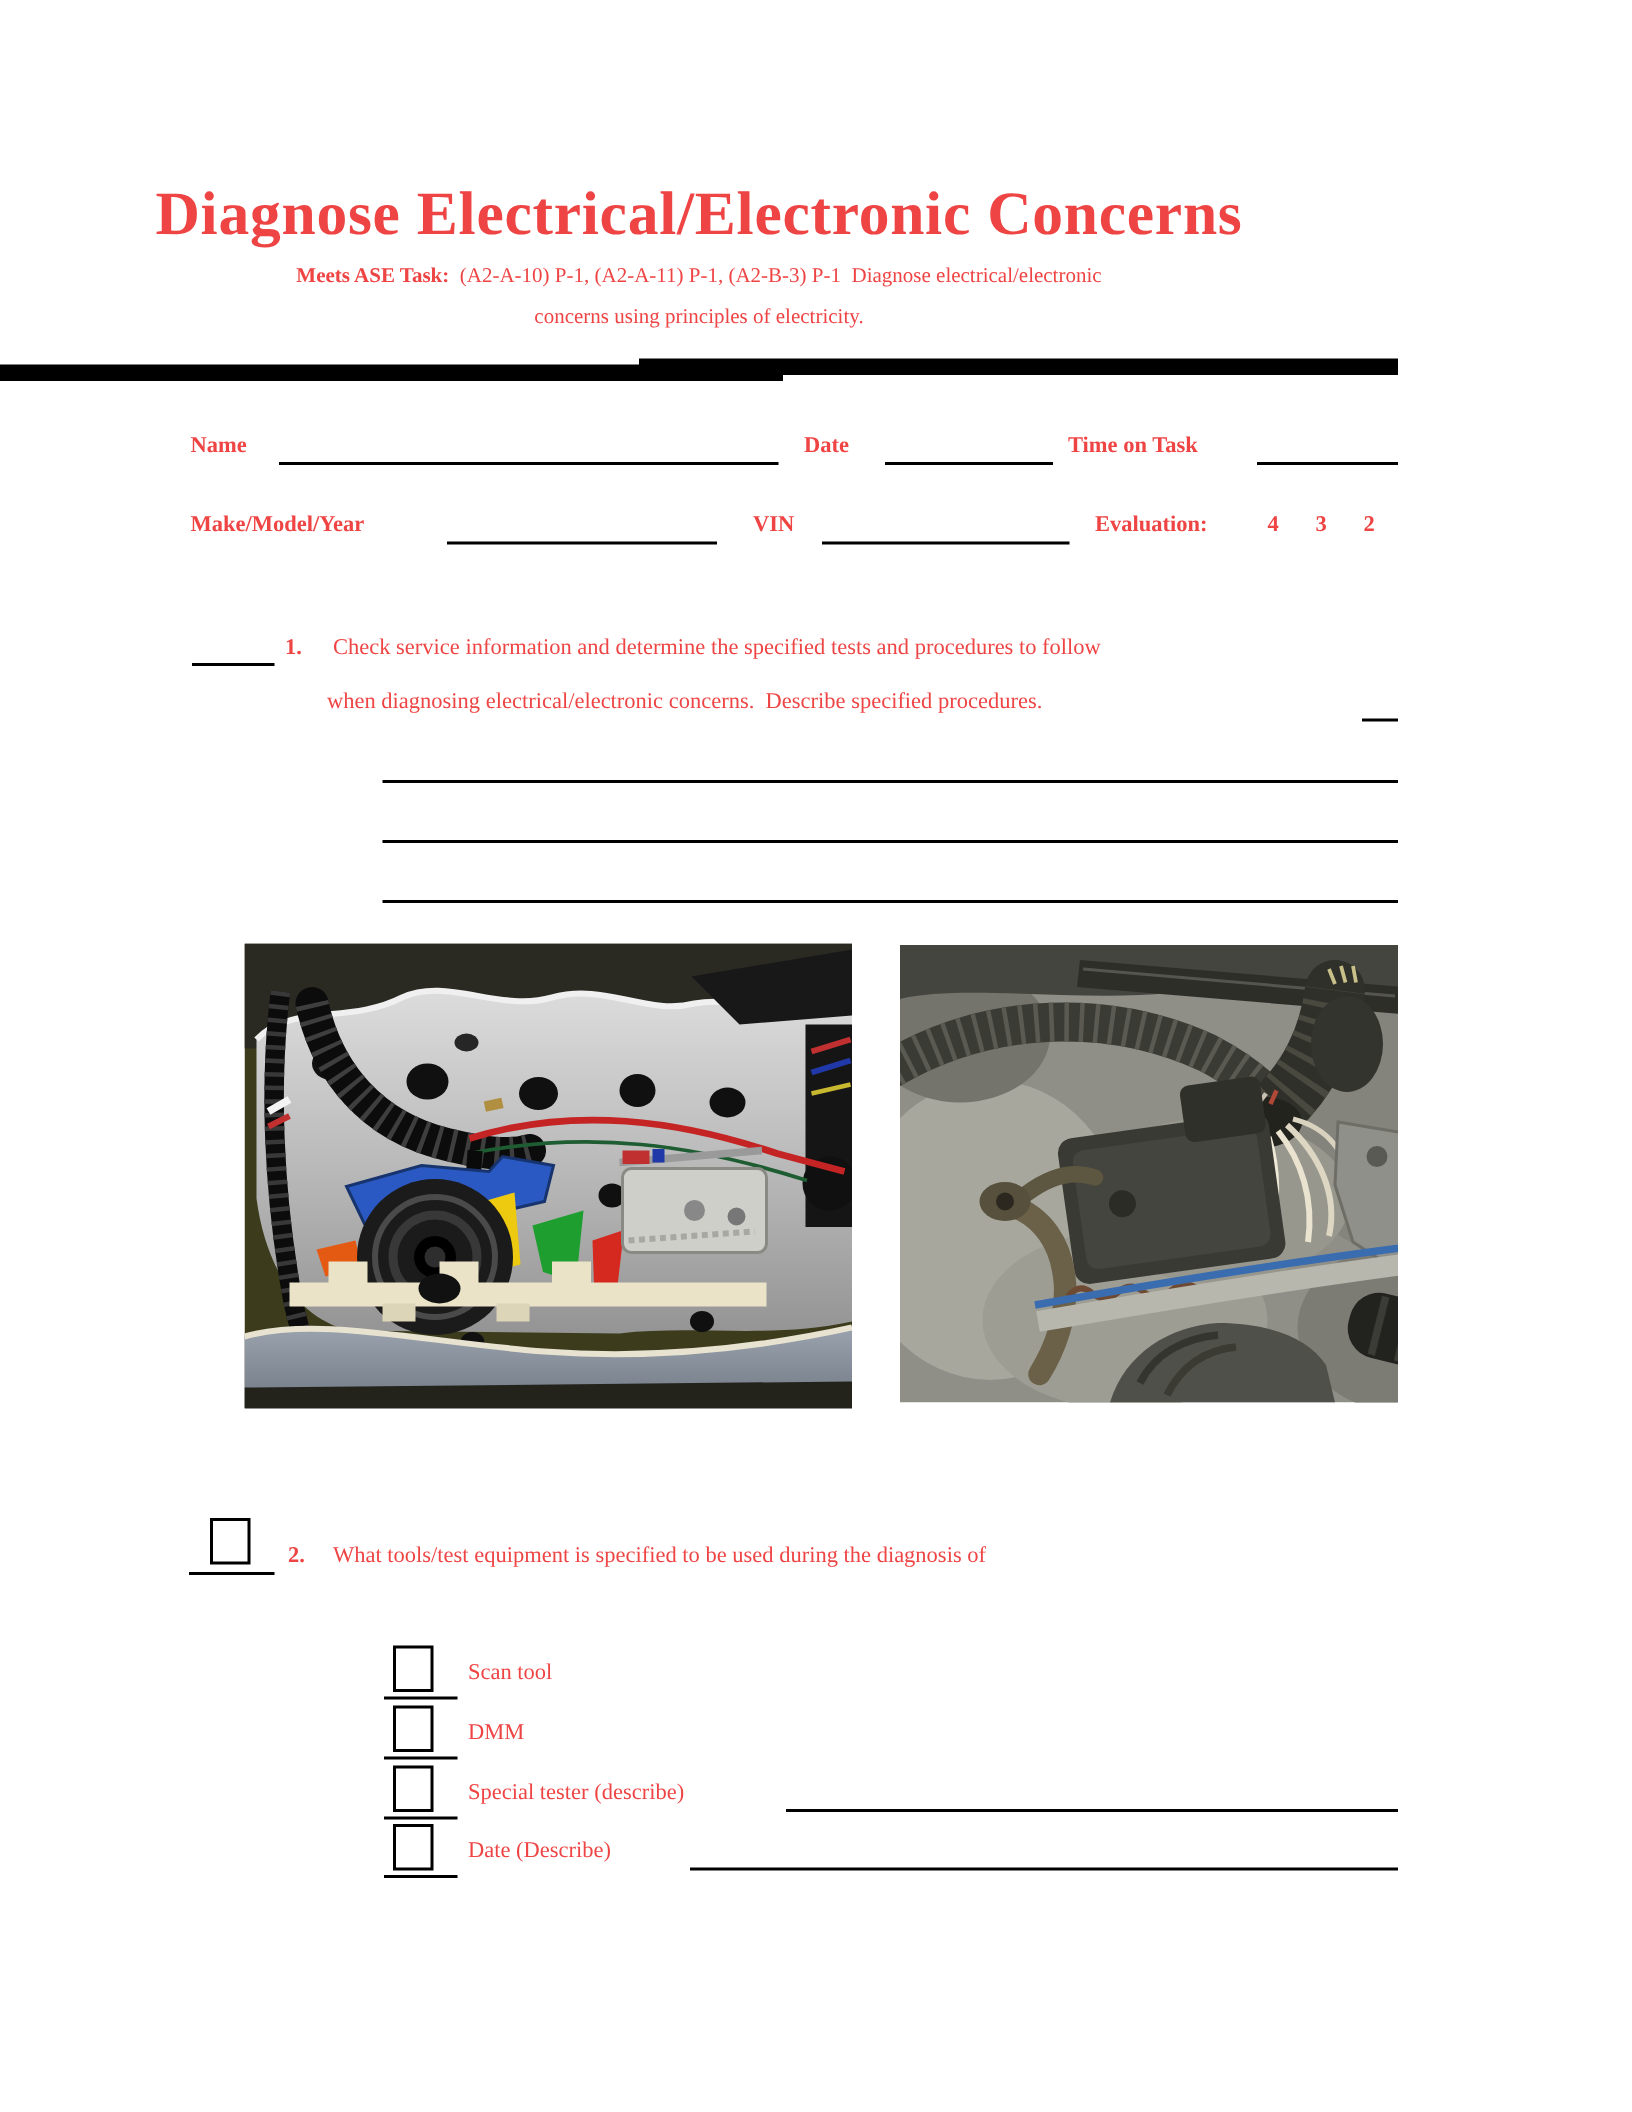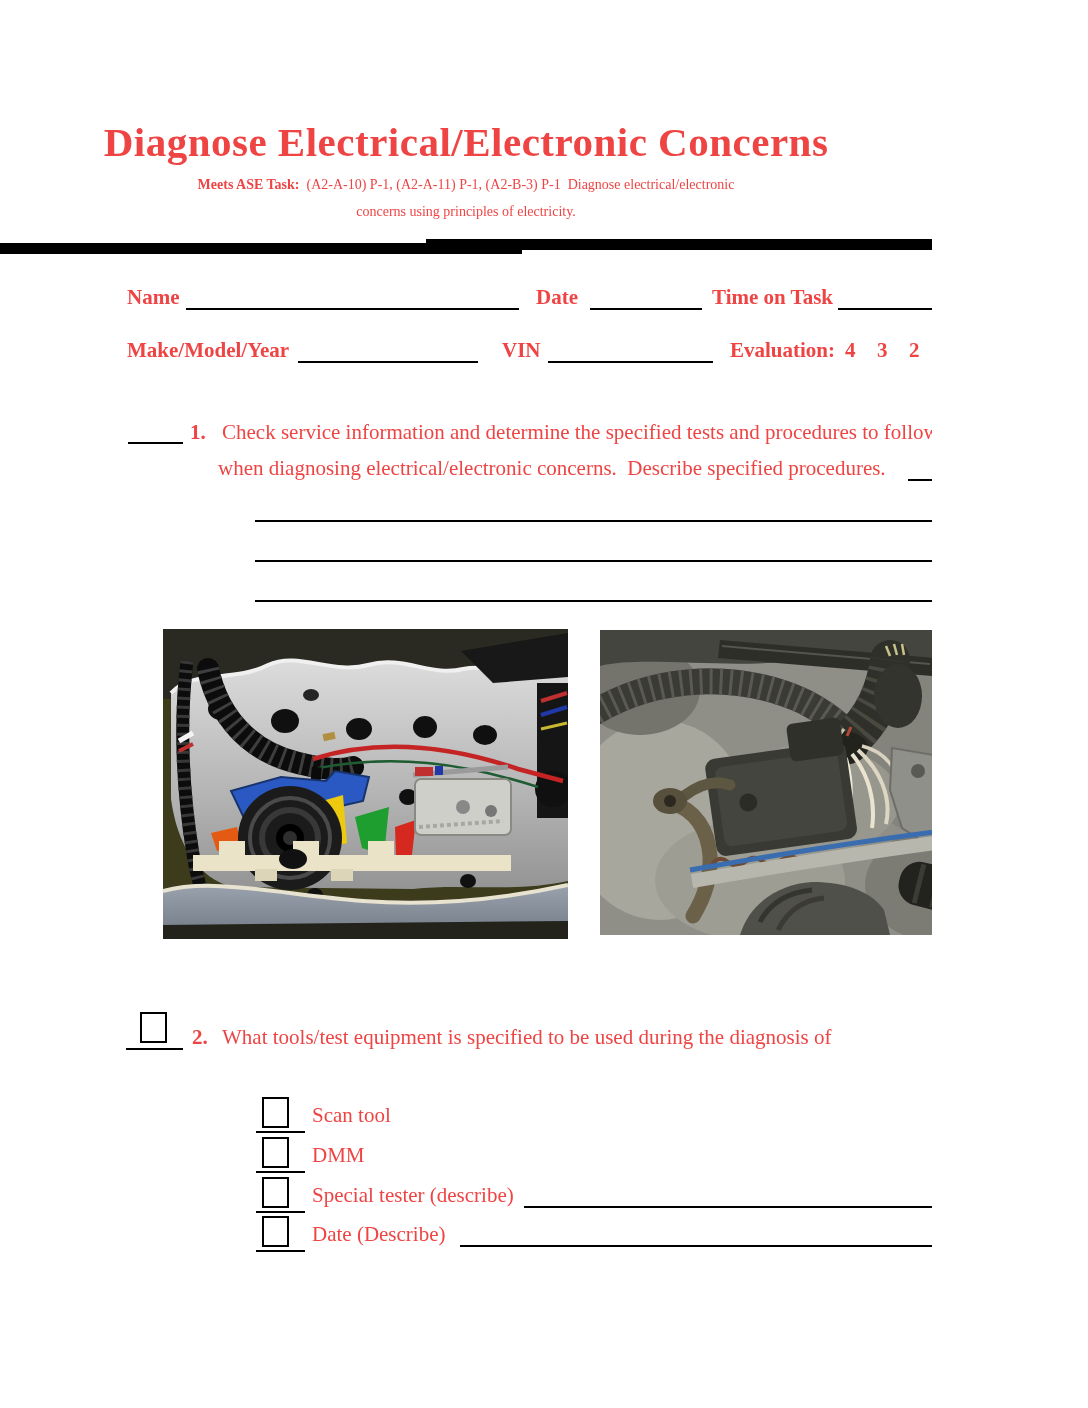--- a/index.html
+++ b/index.html
@@ -3,21 +3,21 @@
 <meta charset="utf-8">
 <style>
   html,body{margin:0;padding:0;background:#ffffff;}
   .page{
     position:relative;width:932px;height:1408px;background:#ffffff;
     font-family:"Liberation Serif","DejaVu Serif",serif;color:#ef4444;overflow:hidden;
   }
   .abs{position:absolute;}
   .t{white-space:pre;}
   .b{font-weight:700;}
-  .fs{font-size:21px;line-height:22px;}
+  .fs{font-size:15px;line-height:22px;}
   .title{font-size:41px;font-weight:700;letter-spacing:0.5px;text-align:center;width:100%;}
   .sub{width:100%;text-align:center;font-size:14px;}
   .pageno{font-size:23px;font-weight:700;}
   .blank{border-bottom:2px solid #000;height:18px;display:block;}
   .ansline{border-bottom:2px solid #000;height:18px;}
   .bar{background:#000;}
   .chk{width:27px;height:31px;border:2px solid #000;background:#fff;box-sizing:border-box;}
   .photo{display:block;}
 </style>
 </head>

